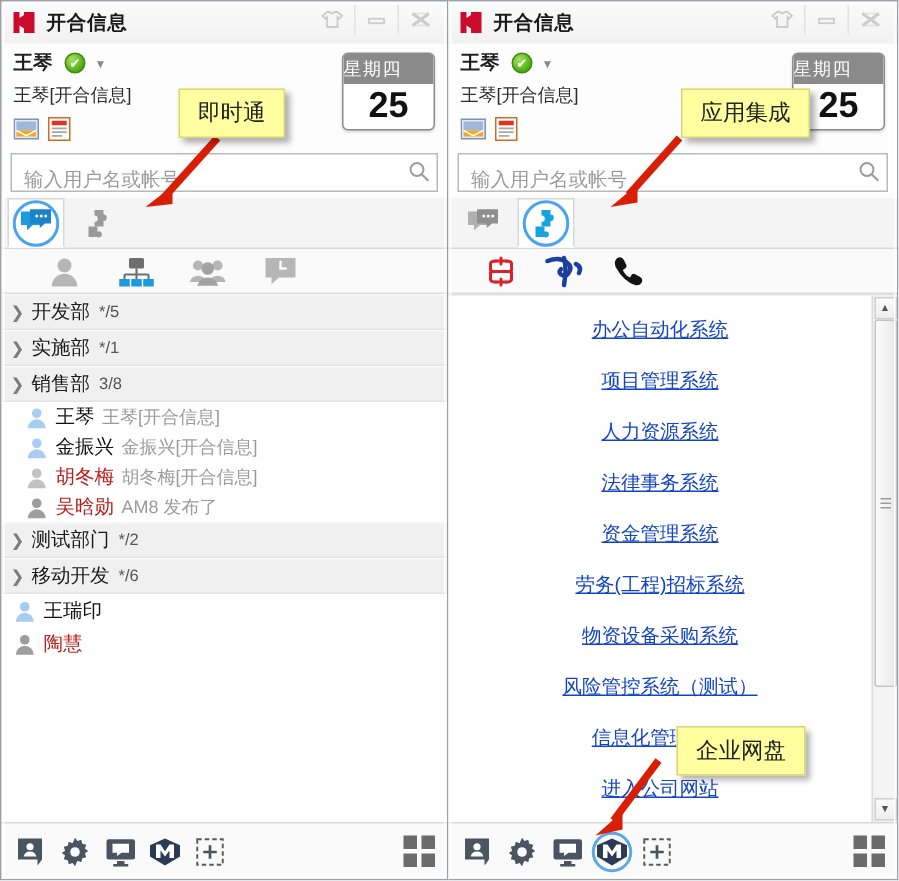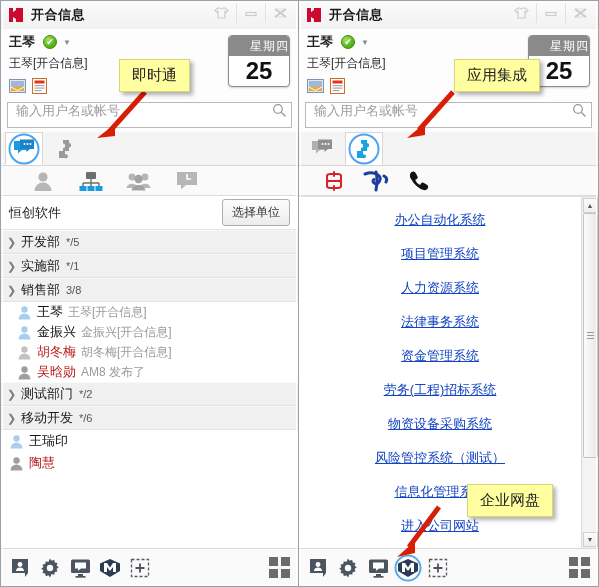--- a/index.html
+++ b/index.html
@@ -71,33 +71,33 @@
     position: absolute; right: 8px; top: 6px;
     width: 62px; height: 52px;
     border: 1px solid #8c8c8c;
     border-radius: 4px;
     background: #fff;
     overflow: hidden;
     box-shadow: 0 1px 2px rgba(0,0,0,.18);
   }
   .datecard .dow {
     background: #8a8a8a; color: #fff;
-    font-size: 12px; text-align: right; height: 20px; line-height: 20px;
+    font-size: 12px; text-align: left; height: 20px; line-height: 20px;
     letter-spacing: 1px;
   }
   .datecard .dnum {
     font-size: 24px; font-weight: bold; color: #111;
     text-align: center; line-height: 30px;
   }
 
   
   .searchwrap { padding: 5px 6px 4px 6px; flex: 0 0 auto; }
   .searchbox {
     height: 26px; border: 1px solid #b9b9b9; background: #fff;
-    display: flex; align-items: flex-start; padding: 0 4px 0 8px;
+    display: flex; align-items: flex-end; padding: 0 4px 0 8px;
   }
   .searchbox input {
     flex: 1; border: none; outline: none;
     font-size: 13px; color: #555;
     font-family: "Liberation Sans", sans-serif;
     background: transparent;
   }
   .searchbox input::placeholder { color: #9b9b9b; }
 
   
@@ -367,24 +367,20 @@
         </svg>
       </div>
       <div class="subtab">
         <svg width="24" height="21" viewBox="0 0 24 21">
           <path d="M2 2 h20 v13 h-11 l-5 4.5 v-4.5 h-4 z" fill="#b6b6b6"></path>
           <path d="M12 4.5 v4.5 h3.5" stroke="#fff" stroke-width="1.6" fill="none" stroke-linecap="round"></path>
         </svg>
       </div>
     </div>
 
-    <div class="orghead">
-      <span class="orgname">恒创软件</span>
-      <button class="unitbtn">选择单位</button>
-    </div>
 
     <div class="tree">
 
       <div class="dept">
         <span class="arrow">❯</span>
         <span class="dept-name">开发部</span>
         <span class="dept-count">*/5</span>
       </div>
 
       <div class="dept">
@@ -710,18 +706,18 @@
       <path d="M4 52 L22 37 L22 49 Z" fill="#d81e05"></path>
     </svg>
     <div class="callout" style="left:110px; top:58px;">
       <span>应用集成</span>
     </div>
 
     <svg class="arrowsvg" style="left:90px; top:500px;" width="60" height="60">
       <path d="M50 6 L20 46" stroke="#d81e05" stroke-width="5"></path>
       <path d="M8 56 L26 40 L26 52 Z" fill="#d81e05"></path>
     </svg>
-    <div class="callout" style="left:123px; top:483px;">
+    <div class="callout" style="left:107px; top:483px;">
       <span>企业网盘</span>
     </div>
   </div>
 
 </div>
 
 </body></html>

